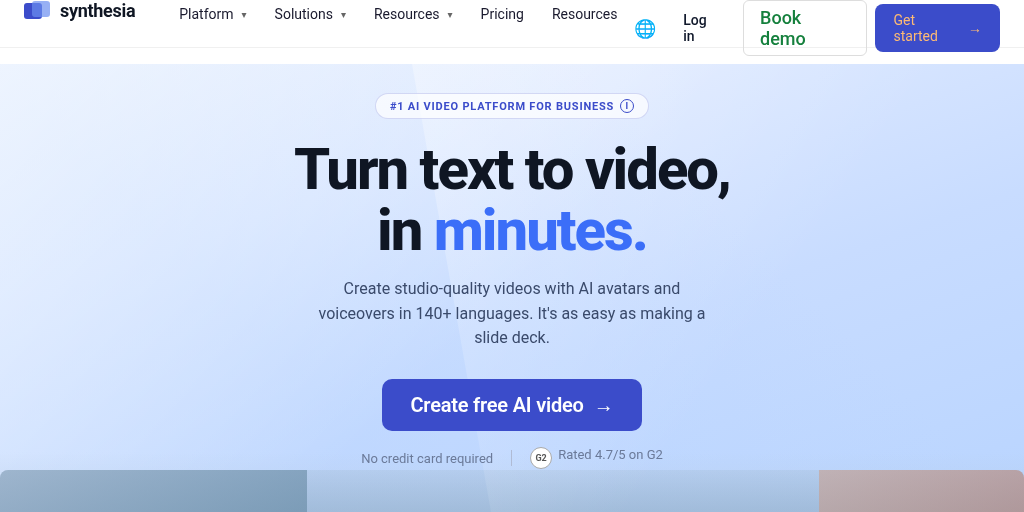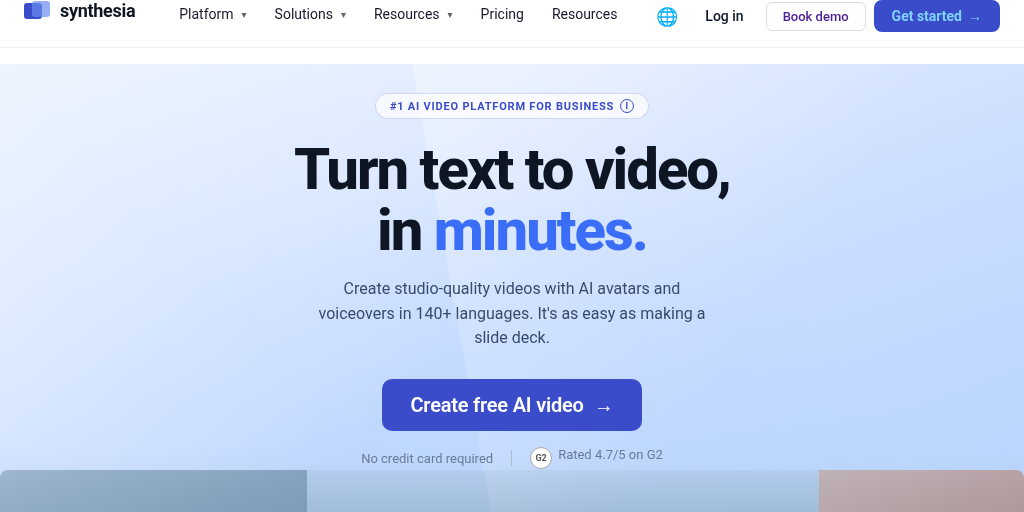--- a/index.html
+++ b/index.html
@@ -92,36 +92,36 @@
       padding: 6px 14px;
       font-size: 14px;
       font-weight: 500;
       color: #0f172a;
       cursor: pointer;
       border-radius: 6px;
     }
 
     .nav-demo {
       padding: 6px 16px;
-      font-size: 13px;
+      font-size: 18px;
       font-weight: 500;
-      color: #4c1d95;
+      color: #15803d;
       cursor: pointer;
       border-radius: 6px;
       border: 1px solid #ddd;
     }
 
     .nav-get-started {
       display: flex;
       align-items: center;
       gap: 6px;
       padding: 8px 18px;
       font-size: 14px;
-      font-weight: 700;
-      color: #7dd3fc;
+      font-weight: 400;
+      color: #fdba74;
       background: #3b4cca;
       border-radius: 8px;
       cursor: pointer;
     }
 
     
     .hero {
       background: linear-gradient(160deg, #e8f0fe 0%, #dce8ff 30%, #c8dcff 60%, #b8d4ff 100%);
       min-height: calc(512px - 56px);
       display: flex;

